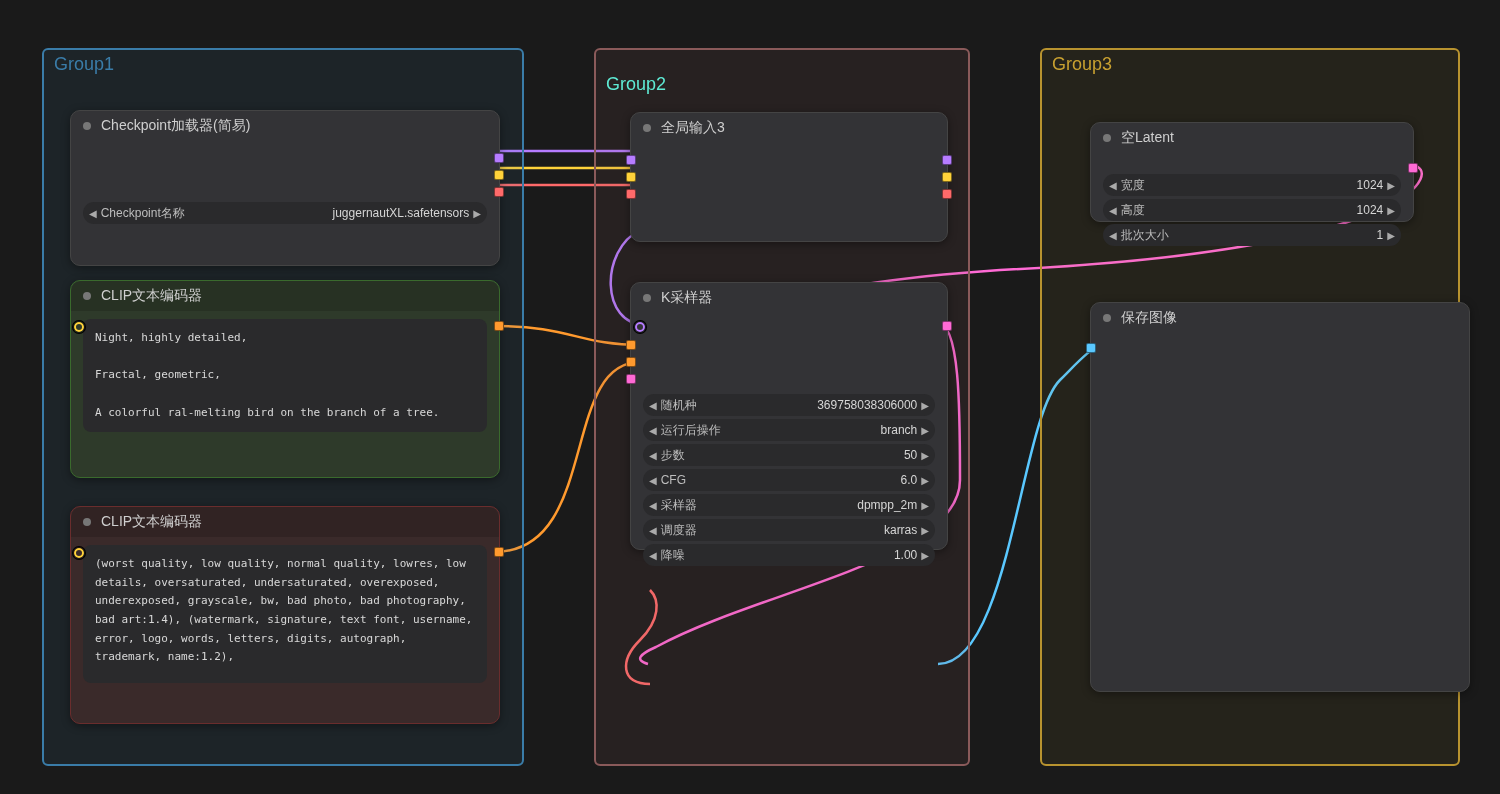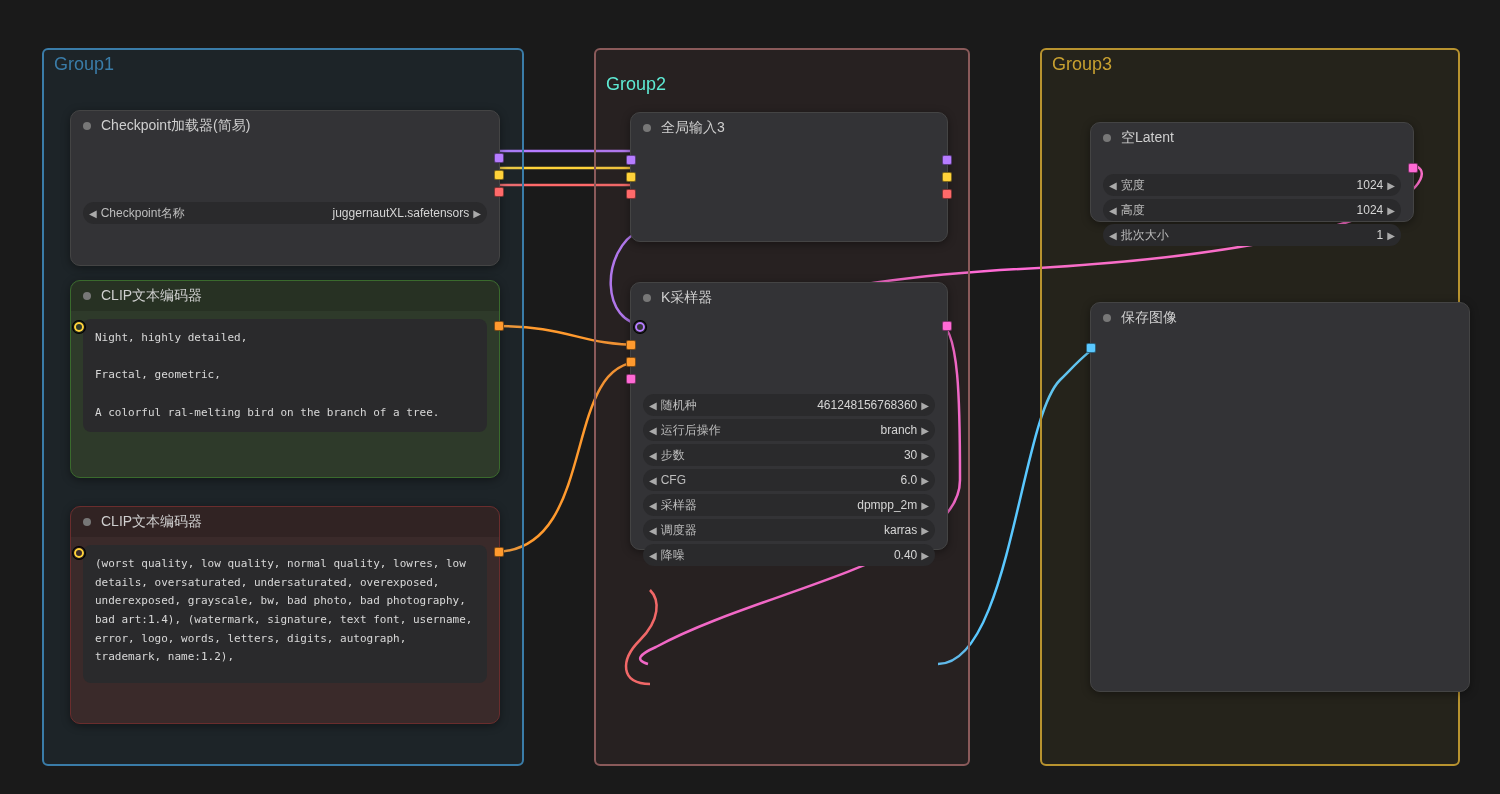--- a/index.html
+++ b/index.html
@@ -240,33 +240,33 @@
       </div>
       <span class="port circle" style="left:3px; top:38px; color:#b67cff"></span>
       <span class="port" style="left:-5px; top:57px; background:#ff9a2e"></span>
       <span class="port" style="left:-5px; top:74px; background:#ff9a2e"></span>
       <span class="port" style="left:-5px; top:91px; background:#ff6ad5"></span>
       <span class="port" style="right:-5px; top:38px; background:#ff6ad5"></span>
       <div class="node-body" id="ksampler-widgets" style="margin-top:70px;">
           <div class="widget">
             <span class="arrow">◀</span>
             <span class="wlabel">随机种</span>
-            <span class="wvalue">461248156768360</span>
+            <span class="wvalue">369758038306000</span>
             <span class="arrow">▶</span>
           </div>
           <div class="widget">
             <span class="arrow">◀</span>
             <span class="wlabel">运行后操作</span>
             <span class="wvalue">branch</span>
             <span class="arrow">▶</span>
           </div>
           <div class="widget">
             <span class="arrow">◀</span>
             <span class="wlabel">步数</span>
-            <span class="wvalue">30</span>
+            <span class="wvalue">50</span>
             <span class="arrow">▶</span>
           </div>
           <div class="widget">
             <span class="arrow">◀</span>
             <span class="wlabel">CFG</span>
             <span class="wvalue">6.0</span>
             <span class="arrow">▶</span>
           </div>
           <div class="widget">
             <span class="arrow">◀</span>
@@ -276,21 +276,21 @@
           </div>
           <div class="widget">
             <span class="arrow">◀</span>
             <span class="wlabel">调度器</span>
             <span class="wvalue">karras</span>
             <span class="arrow">▶</span>
           </div>
           <div class="widget">
             <span class="arrow">◀</span>
             <span class="wlabel">降噪</span>
-            <span class="wvalue">0.40</span>
+            <span class="wvalue">1.00</span>
             <span class="arrow">▶</span>
           </div>
         </div>
     </div>
 
   </div>
 
   <div class="group group3">
     <div class="group-title">Group3</div>
 

